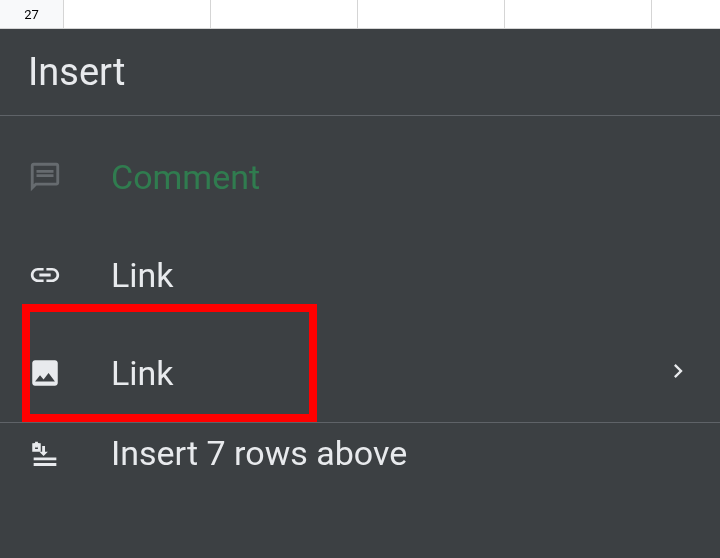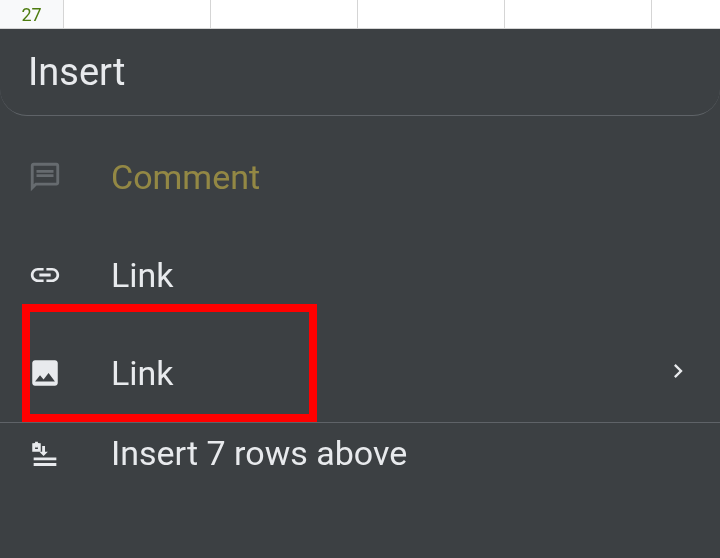--- a/index.html
+++ b/index.html
@@ -25,22 +25,22 @@
       position: absolute;
       left: 0;
       top: 0;
       width: 64px;
       height: 29px;
       border-right: 1px solid #d5d5d5;
       border-bottom: 1px solid #d5d5d5;
       display: flex;
       align-items: center;
       justify-content: center;
-      font-size: 18px;
-      color: #4d7c0f;
+      font-size: 13px;
+      color: #000000;
       background: #f8f9fa;
     }
     .cell {
       position: absolute;
       top: 0;
       height: 29px;
       border-right: 1px solid #d5d5d5;
       border-bottom: 1px solid #d5d5d5;
       background: #fff;
     }
@@ -58,21 +58,20 @@
       bottom: 0;
       background: #3c4043;
       color: #e8eaed;
     }
     .drawer-title {
       font-size: 38px;
       font-weight: 400;
       color: #e8eaed;
       padding: 21px 28px;
       border-bottom: 1px solid #5f6368;
-      border-radius: 27px;
     }
     .menu-item {
       display: flex;
       align-items: center;
       padding: 0 28px;
       height: 98px;
       cursor: pointer;
       position: relative;
     }
     .menu-item.disabled {
@@ -87,21 +86,21 @@
       display: flex;
       align-items: center;
       justify-content: center;
     }
     .menu-label {
       font-size: 34px;
       font-weight: 400;
       color: #e8eaed;
     }
     .menu-item.disabled .menu-label {
-      color: #fde047;
+      color: #22c55e;
     }
     .chevron {
       position: absolute;
       right: 28px;
     }
     .divider {
       height: 1px;
       background: #5f6368;
       margin: 0;
     }

